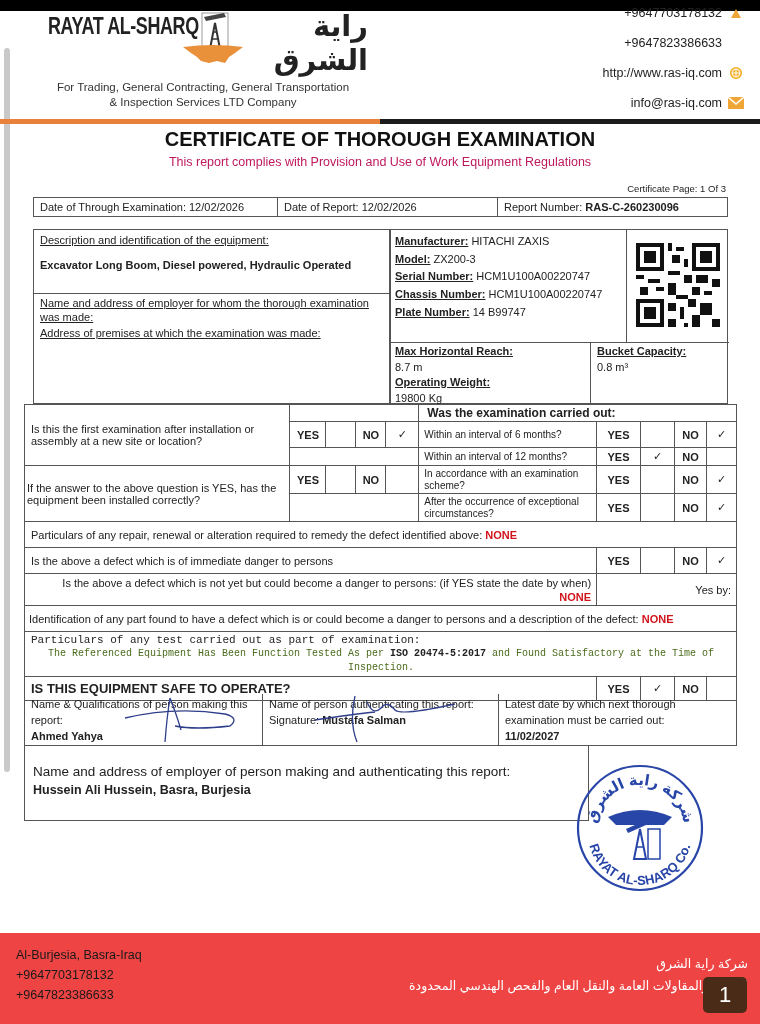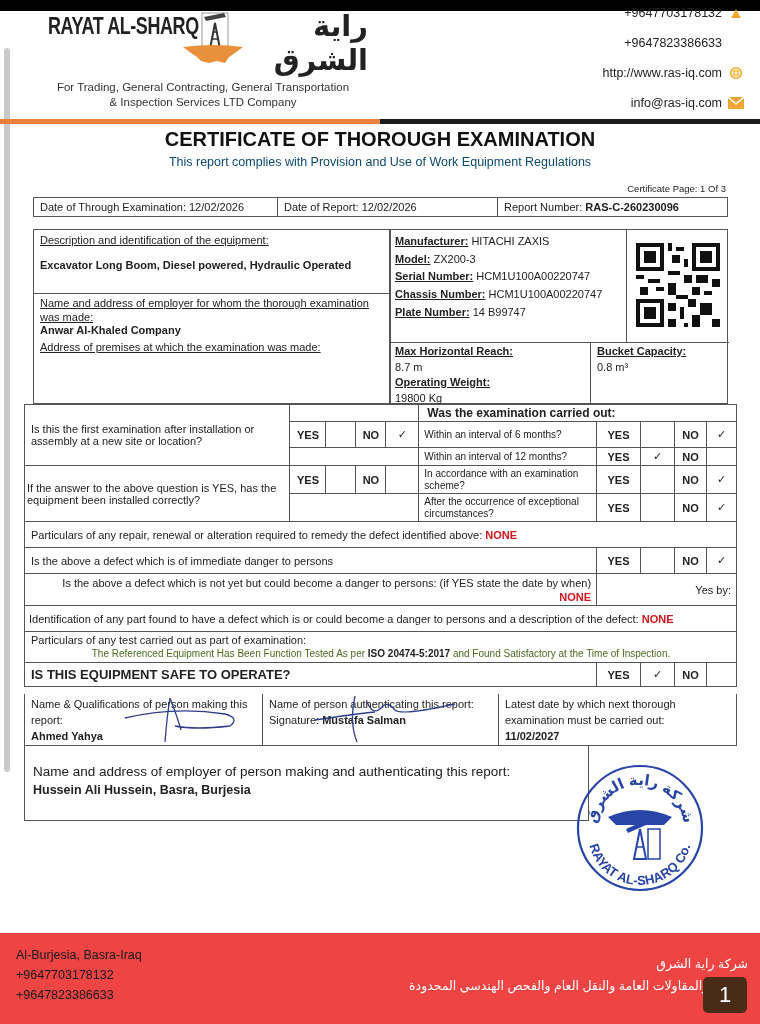--- a/index.html
+++ b/index.html
@@ -17,21 +17,21 @@
   .logo-rig { position: absolute; left: 152px; top: 0px; width: 32px; height: 42px; }
   .tagline { position: absolute; left: 48px; top: 80px; width: 310px; text-align: center; font-size: 11.5px; color: #333; line-height: 15px; }
 
   .contact { position: absolute; right: 16px; font-size: 12.5px; color: #222; display: flex; align-items: center; gap: 6px; }
   .contact .ci { width: 16px; height: 14px; display: inline-block; }
 
   .orange-rule { position: absolute; left: 0; top: 119px; width: 380px; height: 5px; background: #e8813a; }
   .black-rule { position: absolute; left: 380px; top: 119px; width: 380px; height: 5px; background: #1c1c1c; }
 
   .doc-title { position: absolute; left: 0; width: 760px; top: 128px; text-align: center; font-weight: bold; font-size: 20px; color: #111; }
-  .doc-subtitle { position: absolute; left: 0; width: 760px; top: 155px; text-align: center; font-size: 12.5px; color: #0c4a6e; }
+  .doc-subtitle { position: absolute; left: 0; width: 760px; top: 155px; text-align: center; font-size: 12.5px; color: #be185d; }
   .cert-page { position: absolute; right: 34px; top: 183px; font-size: 9.5px; color: #222; }
 
   table { border-collapse: collapse; }
   td { border: 1px solid #555; font-size: 11px; vertical-align: middle; padding: 1px 5px; color: #222; }
 
   .datebar { position: absolute; left: 33px; top: 197px; width: 695px; height: 20px; }
   .datebar td { font-size: 11px; padding: 1px 6px; }
 
   .u { text-decoration: underline; }
   .b { font-weight: bold; }
@@ -140,21 +140,20 @@
 </tbody>
   </table>
 
 <div class="equip-left">
   <div class="desc">
     <div class="u">Description and identification of the equipment:</div>
     <div class="val">Excavator Long Boom, Diesel powered, Hydraulic Operated</div>
   </div>
   <div class="emp">
     <div class="u">Name and address of employer for whom the thorough examination was made:</div>
-    <div class="b">Anwar Al-Khaled Company</div>
     <div class="u" style="margin-top:3px;">Address of premises at which the examination was made:</div>
   </div>
 </div>
 
 <div class="equip-right">
   <div class="spec">
     <div><span class="k">Manufacturer:</span> <span>HITACHI ZAXIS</span></div>
     <div><span class="k">Model:</span> <span>ZX200-3</span></div>
     <div><span class="k">Serial Number:</span> <span>HCM1U100A00220747</span></div>
     <div><span class="k">Chassis Number:</span> <span>HCM1U100A00220747</span></div>
@@ -279,21 +278,21 @@
     <td class="yn">NO</td>
     <td class="chk">✓</td>
   </tr>
   <tr style="height:32px;text-align:right;">
     <td colspan="6" style="padding-left:6px;line-height:14px;"><span>Is the above a defect which is not yet but could become a danger to persons: (if YES state the date by when) </span><span class="red">NONE</span></td>
     <td colspan="4" style="padding-left:6px;">Yes by:</td>
   </tr>
   <tr style="height:26px;">
     <td colspan="10" style="padding-left:4px;"><span>Identification of any part found to have a defect which is or could become a danger to persons and a description of the defect: </span><span class="red">NONE</span></td>
   </tr>
-  <tr style="height:30px;">
+  <tr style="height:30px;font-family:Liberation Mono, monospace;">
     <td colspan="10" style="padding-left:6px;line-height:14px;">
       <div>Particulars of any test carried out as part of examination:</div>
       <div style="text-align:center;font-size:10px;"><span class="green">The Referenced Equipment Has Been Function Tested As per </span><span class="b">ISO 20474-5:2017</span><span class="green"> and Found Satisfactory at the Time of Inspection.</span></div>
     </td>
   </tr>
   <tr style="height:24px;">
     <td colspan="6" class="b" style="padding-left:6px;font-size:13px;">IS THIS EQUIPMENT SAFE TO OPERATE?</td>
     <td class="yn">YES</td>
     <td class="chk">✓</td>
     <td class="yn">NO</td>

